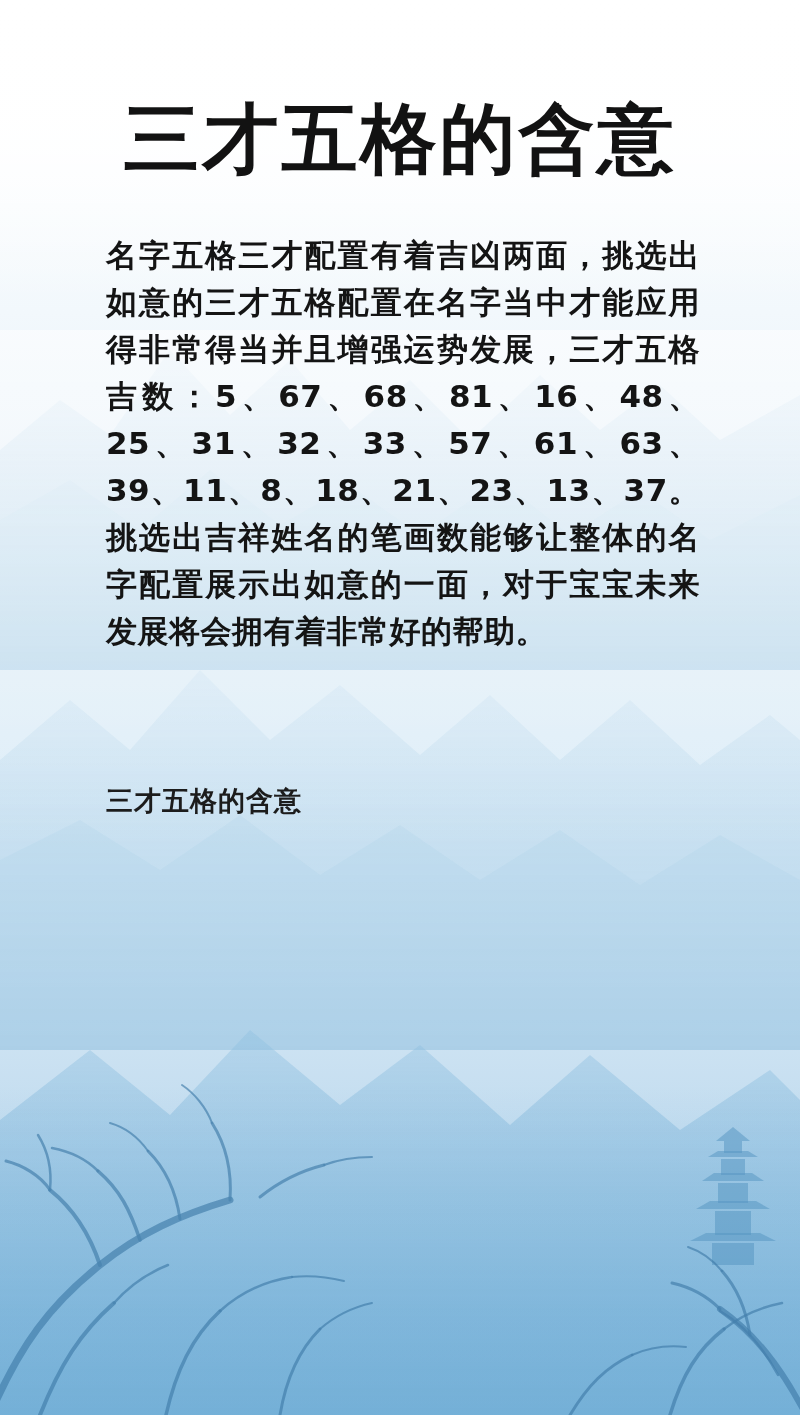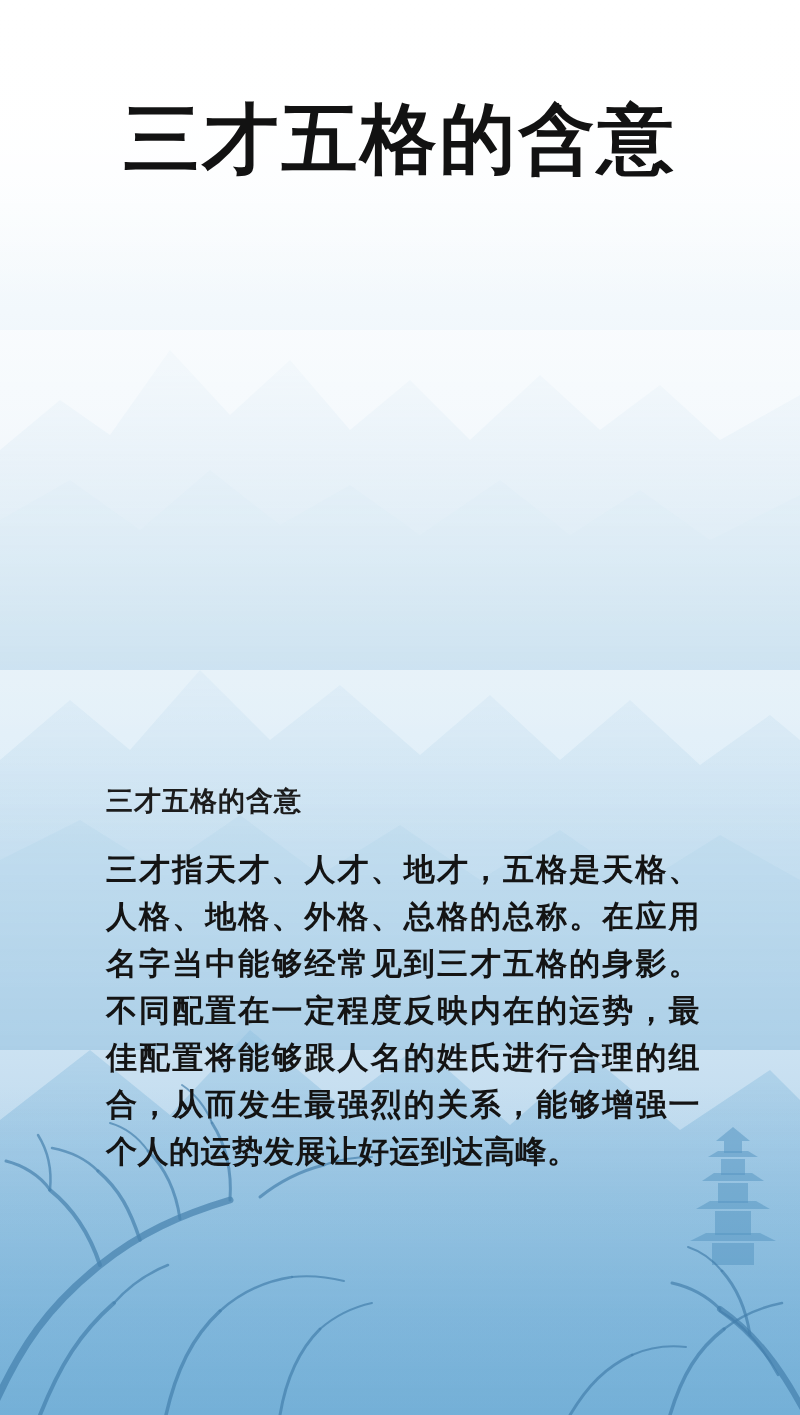--- a/index.html
+++ b/index.html
@@ -251,21 +251,21 @@
       <path d="M60 330 C78 300 96 282 122 270" stroke-width="3"></path>
       <path d="M122 270 C140 262 158 260 176 262" stroke-width="2"></path>
     </g>
   </svg>
 
   <div class="content">
 
     <h1 class="poster-title">三才五格的含意</h1>
 
     <div class="body-block block-1">
+      <p class="section-paragraph">名字五格三才配置有着吉凶两面，挑选出如意的三才五格配置在名字当中才能应用得非常得当并且增强运势发展，三才五格吉数：5、67、68、81、16、48、25、31、32、33、57、61、63、39、11、8、18、21、23、13、37。挑选出吉祥姓名的笔画数能够让整体的名字配置展示出如意的一面，对于宝宝未来发展将会拥有着非常好的帮助。</p>
     </div>
 
     <div class="body-block block-2">
       <h2 class="section-heading">三才五格的含意</h2>
-      <p class="section-paragraph">三才指天才、人才、地才，五格是天格、人格、地格、外格、总格的总称。在应用名字当中能够经常见到三才五格的身影。不同配置在一定程度反映内在的运势，最佳配置将能够跟人名的姓氏进行合理的组合，从而发生最强烈的关系，能够增强一个人的运势发展让好运到达高峰。</p>
     </div>
 
   </div>
 </div>
 
 </body></html>

